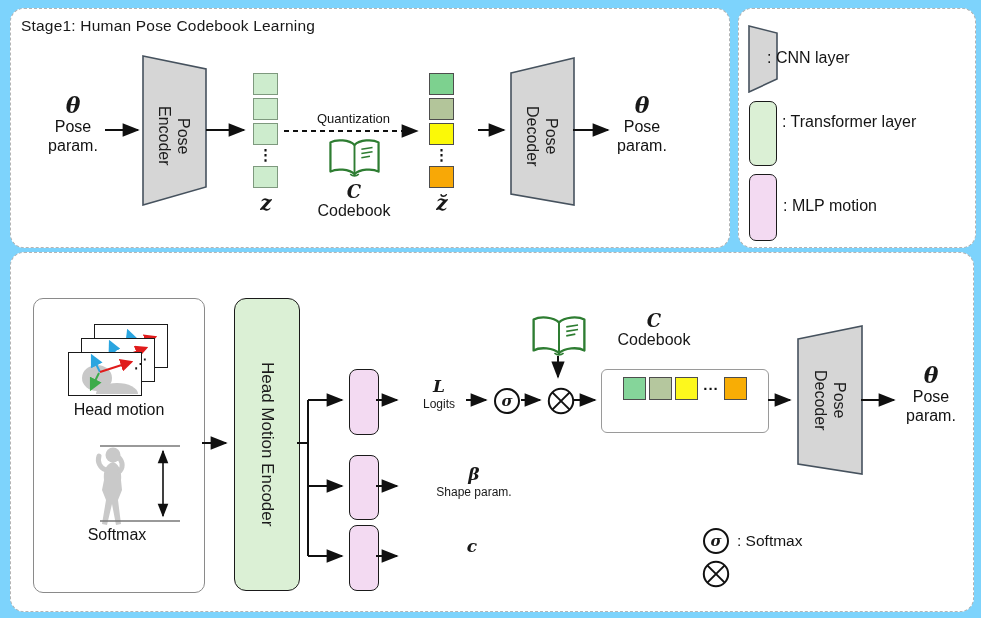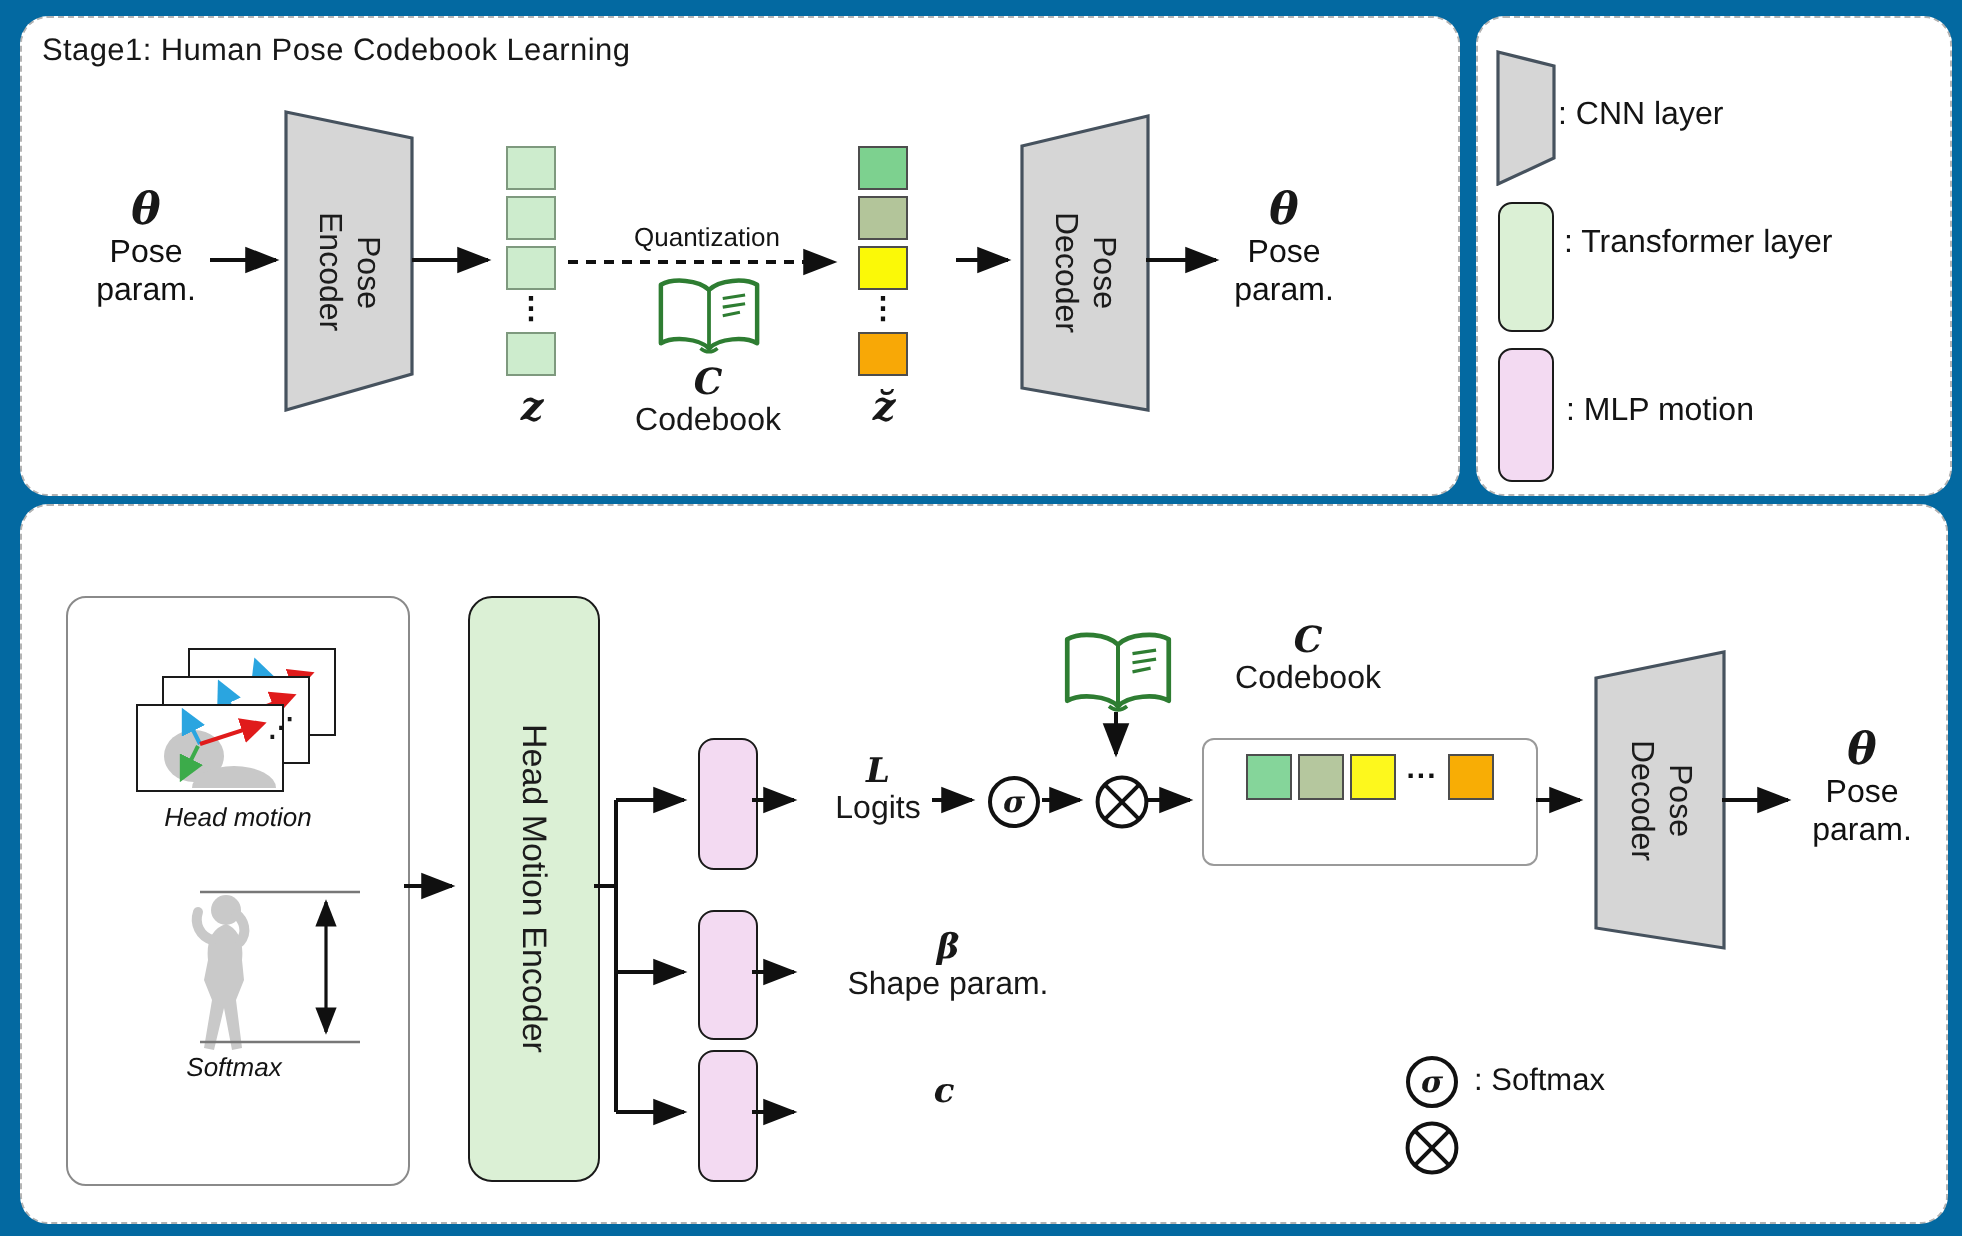--- a/index.html
+++ b/index.html
@@ -1,16 +1,16 @@
 <!DOCTYPE html>
 <html><head>
 <meta charset="utf-8">
 <style>
   html,body{margin:0;padding:0;background:#fff;}
-  .canvas{position:relative;width:981px;height:618px;background:#0369a1;
+  .canvas{position:relative;width:981px;height:618px;background:#7dd3fc;
           font-family:"Liberation Sans",sans-serif;color:#181818;overflow:hidden;}
   .panel{position:absolute;border:1.6px dashed #b4b4b4;border-radius:14px;background:#fff;}
   .panel-title{position:absolute;font-size:15.5px;letter-spacing:.2px;color:#181818;white-space:nowrap;}
   .abs{position:absolute;}
   .ctr{text-align:center;}
   .math{font-family:"DejaVu Serif",serif;font-style:italic;font-weight:bold;}
   .io .sym{display:block;font-size:22px;line-height:24px;}
   .io .ln{display:block;font-size:16px;line-height:19px;color:#111;}
   .vtext{writing-mode:vertical-rl;white-space:pre-line;font-size:16px;color:#1c1c1c;
          display:flex;align-items:center;justify-content:center;text-align:center;line-height:19px;}
@@ -19,27 +19,27 @@
               display:flex;align-items:center;justify-content:center;}
   .mlp{position:absolute;width:28px;background:#f3daf2;border:1.6px solid #1a1a1a;border-radius:8px;}
   .tokcol{position:absolute;display:flex;flex-direction:column;align-items:center;}
   .tokcol .tok{width:25px;height:22px;border:1px solid;margin:1.5px 0;box-sizing:border-box;}
   .tokcol .dots{font-weight:bold;font-size:15px;line-height:16px;margin:1px 0;color:#111;}
   .tokrow{display:flex;align-items:center;justify-content:center;gap:3px;}
   .tokrow .tok{width:23px;height:23px;border:1.3px solid;box-sizing:border-box;}
   .tokrow .dots{font-weight:900;font-size:15px;line-height:4px;letter-spacing:1px;color:#111;
                 transform:translateY(-4px);margin:0 2px;}
   .lbl{font-size:15px;color:#141414;}
-  .cap{font-size:13px;color:#141414;font-style:italic;}
+  .cap{font-size:16px;color:#141414;}
   .opcircle{position:absolute;width:26px;height:26px;border:2px solid #111;border-radius:50%;
             background:#fff;display:flex;align-items:center;justify-content:center;
             font-family:"DejaVu Serif",serif;font-style:italic;font-weight:bold;font-size:15px;box-sizing:border-box;}
   .outlab{position:absolute;text-align:center;}
   .outlab .sym{display:block;font-size:17px;line-height:18px;}
-  .outlab .ln{display:block;font-size:16px;line-height:19px;}
+  .outlab .ln{display:block;font-size:12px;line-height:19px;}
   .cb{position:absolute;text-align:center;}
   .cb .sym{display:block;font-size:18px;line-height:19px;}
   .cb .ln{display:block;font-size:16px;line-height:19px;}
   .ptbox{position:absolute;width:168px;height:64px;border:1.5px solid #9a9a9a;border-radius:6px;
          background:#fff;box-sizing:border-box;padding-top:7px;}
   .ptlabel{margin-top:5px;text-align:center;font-size:15px;color:#141414;}
   .frame{position:absolute;width:74px;height:44px;background:#fff;border:1.6px solid #1a1a1a;box-sizing:border-box;}
   .inputbox{position:absolute;border:1.5px solid #8a8a8a;border-radius:10px;background:#fff;}
   .legend-label{position:absolute;font-size:16px;color:#141414;white-space:nowrap;}
   .overlay{position:absolute;left:0;top:0;pointer-events:none;z-index:40;}
@@ -126,21 +126,21 @@
       <span class="sym math">θ</span>
       <span class="ln">Pose</span>
       <span class="ln">param.</span>
     </div>
   </section>
 
   <aside class="panel" style="left:738px;top:8px;width:236px;height:238px;">
     <svg class="abs" style="left:9px;top:16px;" width="30" height="68">
       <polygon points="1,1 29,8 29,54 1,67" fill="#d6d6d6" stroke="#46525e" stroke-width="1.6"></polygon>
     </svg>
-    <div class="legend-label" style="left:40px;top:40px;text-align:right;">: CNN layer</div>
+    <div class="legend-label" style="left:28px;top:40px;text-align:right;">: CNN layer</div>
 
     <div class="abs" style="left:10px;top:92px;width:28px;height:65px;background:#dbf0d5;border:1.6px solid #1a1a1a;border-radius:7px;box-sizing:border-box;"></div>
     <div class="legend-label" style="left:43px;top:104px;">: Transformer layer</div>
 
     <div class="abs" style="left:10px;top:165px;width:28px;height:67px;background:#f3daf2;border:1.6px solid #1a1a1a;border-radius:7px;box-sizing:border-box;"></div>
     <div class="legend-label" style="left:44px;top:188px;">: MLP motion</div>
   </aside>
 
   <section class="panel" style="left:10px;top:252px;width:962px;height:358px;">
 

